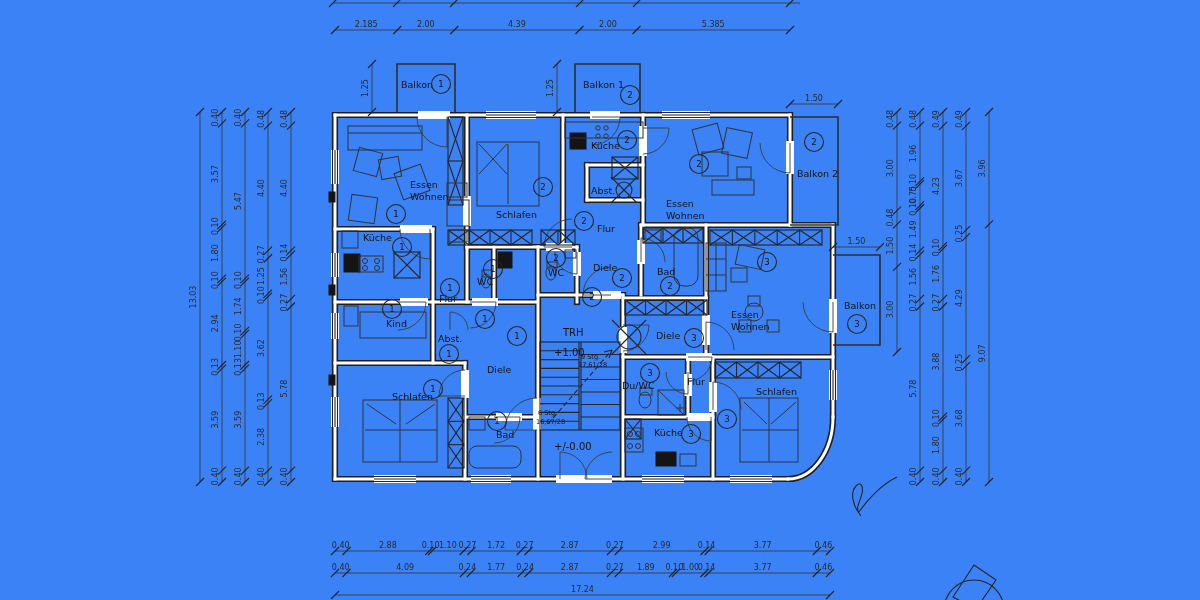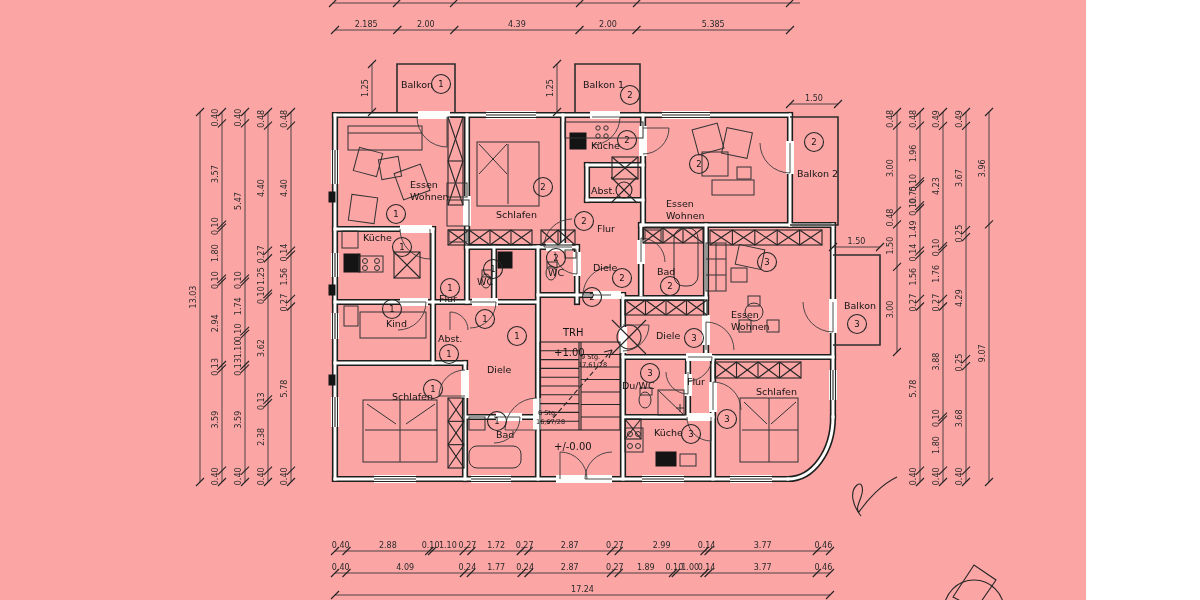--- a/index.html
+++ b/index.html
@@ -1,16 +1,16 @@
 <!DOCTYPE html>
 <html><head>
 <meta charset="utf-8">
 <style>
   html,body{margin:0;padding:0;background:#ffffff;width:1200px;height:600px;overflow:hidden}
-  #stage{position:relative;width:1086px;height:600px;background:#fca5a5;font-family:"DejaVu Sans",sans-serif}
+  #stage{position:relative;width:1200px;height:600px;background:#3b82f6;font-family:"DejaVu Sans",sans-serif}
   svg{position:absolute;left:0;top:0}
   .wallB{stroke:#1e1e1e;stroke-width:6.2;fill:none;stroke-linecap:square}
   .wallW{stroke:#fdfdfb;stroke-width:3;fill:none;stroke-linecap:square}
   .thin{stroke:#262626;stroke-width:1.1;fill:none}
   .thin2{stroke:#2e2e2e;stroke-width:1.6;fill:none}
   .furn{stroke:#333;stroke-width:1;fill:none}
   .dimline{stroke:#3a3a3a;stroke-width:0.9;fill:none}
   .tick{stroke:#222;stroke-width:1.1}
   .doorarc{stroke:#3c3c3c;stroke-width:0.9;fill:none}
   .gap{fill:#fdfdfb}

